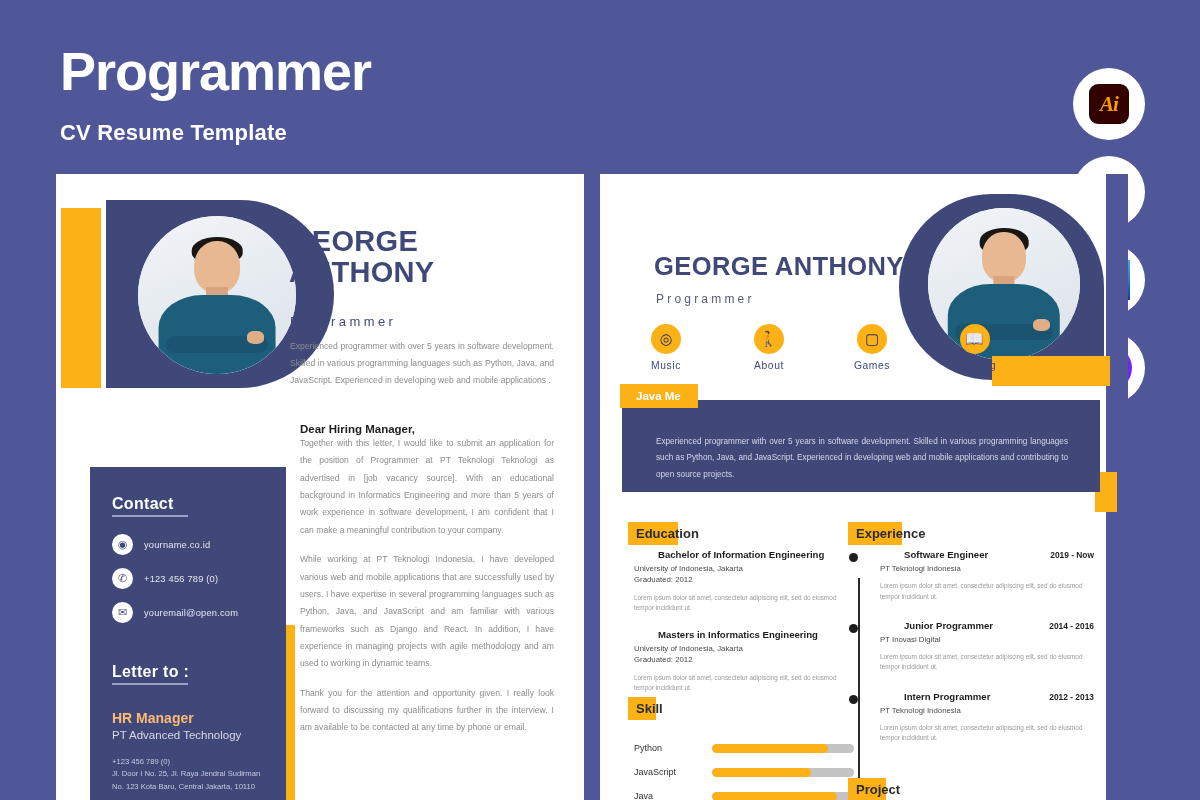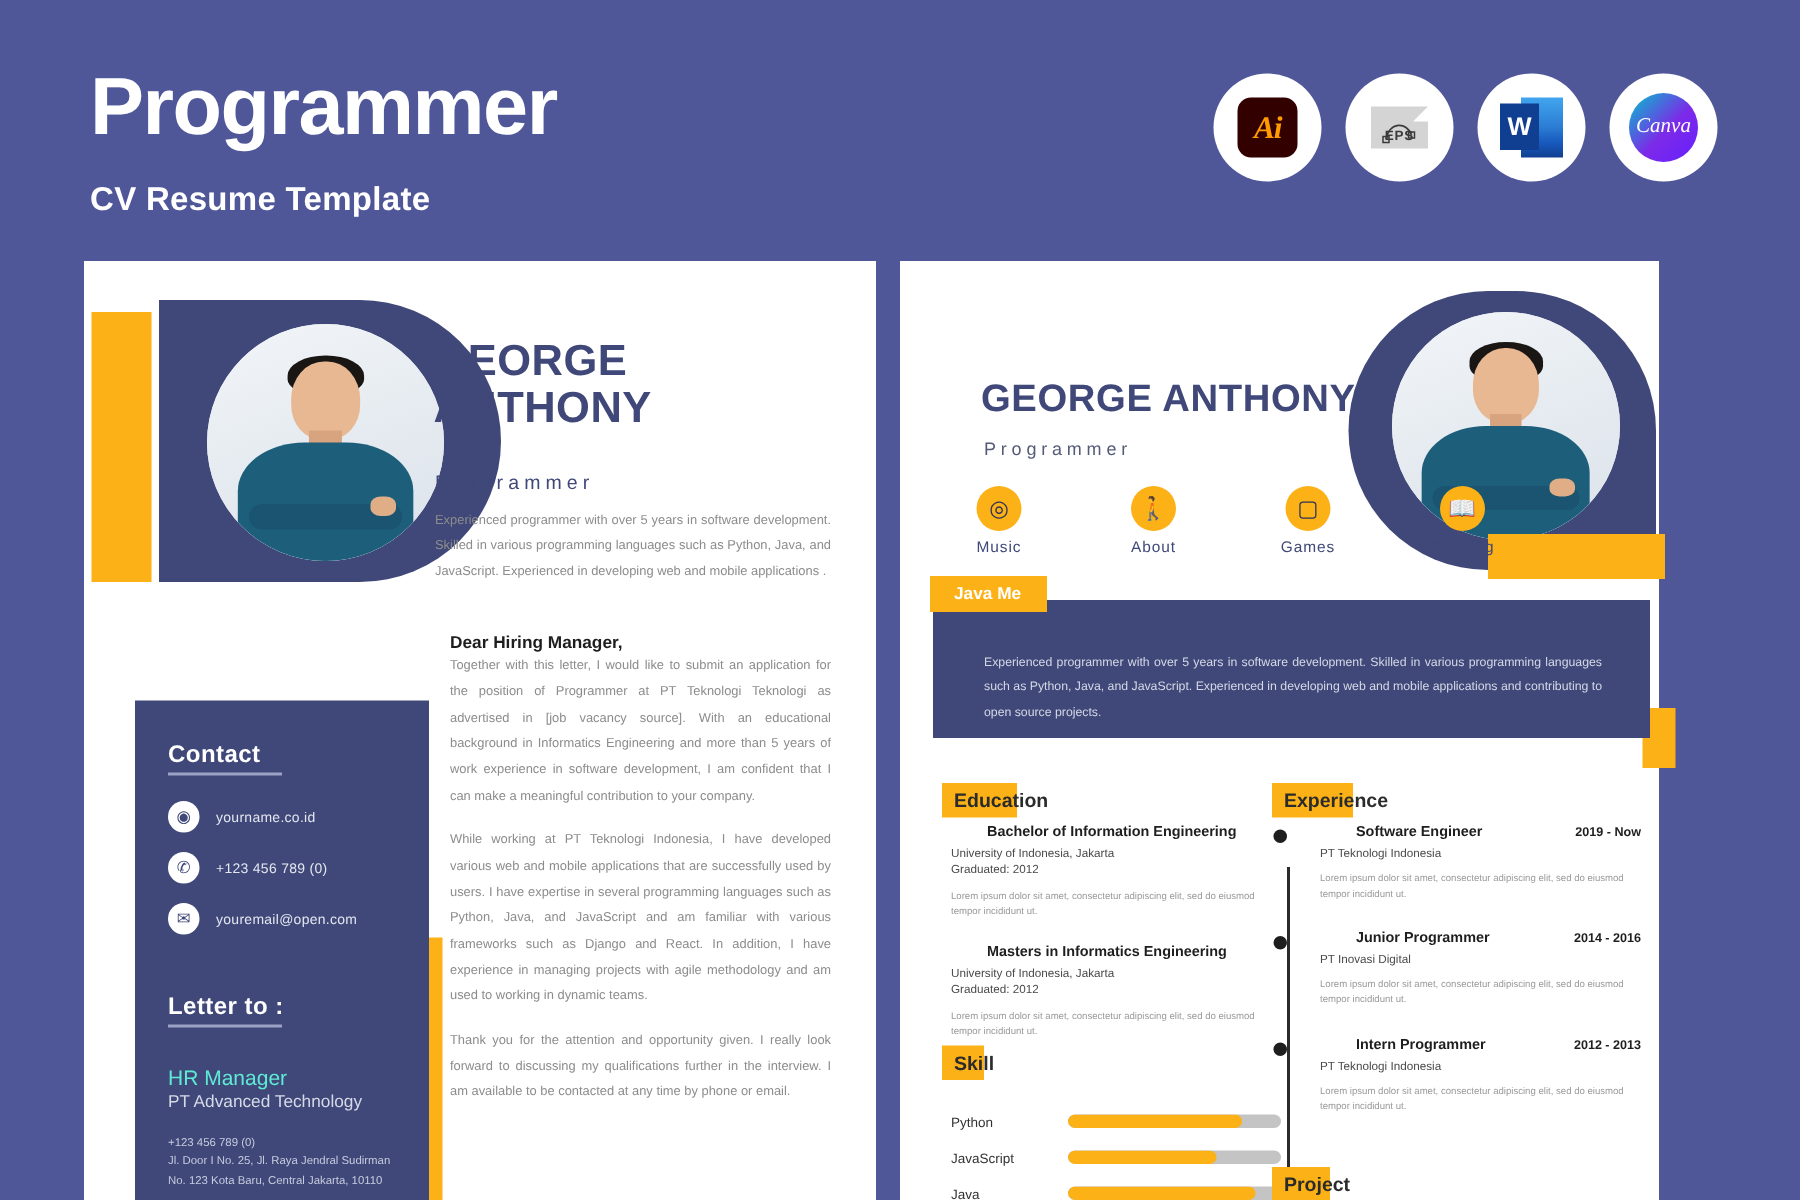--- a/index.html
+++ b/index.html
@@ -14,21 +14,21 @@
   .hdr-title {
     position:absolute; left:60px; top:44px;
     font-size:54px; font-weight:bold; color:#ffffff;
     letter-spacing:-1px; line-height:1;
   }
   .hdr-sub {
     position:absolute; left:60px; top:120px;
     font-size:22px; font-weight:bold; color:#ffffff;
     letter-spacing:0.2px;
   }
-  .badges { position:absolute; right:55px; top:49px; display:flex; gap:16px; }
+  .badges { position:absolute; right:55px; top:68px; display:flex; gap:16px;flex-direction:column; }
   .badge {
     width:72px; height:72px; border-radius:50%;
     background:#ffffff; display:flex; align-items:center;
     justify-content:center; position:relative;
   }
   .badge-ai {
     width:40px; height:40px; border-radius:9px;
     background:#330000; color:#FF9A00;
     font-size:21px; font-weight:bold; font-style:italic;
     display:flex; align-items:center; justify-content:center;
@@ -108,21 +108,21 @@
     padding-bottom:2px; display:inline-block;
   }
   .sb-rule{ width:76px; height:2px; background:#9BA2C4; margin-bottom:17px; }
   .sb-row{ display:flex; align-items:center; gap:11px; margin-bottom:13px; }
   .sb-ic{
     width:21px; height:21px; border-radius:50%; background:#fff;
     color:#3F4878; font-size:11px; display:flex;
     align-items:center; justify-content:center; flex:0 0 auto;
   }
   .sb-tx{ color:#E4E6F0; font-size:9.3px; letter-spacing:0.2px; }
-  .sb-strong{ color:#5eead4; font-size:14px; font-weight:normal; margin-bottom:3px; }
+  .sb-strong{ color:#fdba74; font-size:14px; font-weight:bold; margin-bottom:3px; }
   .sb-co{ color:#D6D9E8; font-size:11.5px; margin-bottom:15px; }
   .sb-small{ color:#C7CBDF; font-size:7.6px; line-height:1.62; }
 
   .l-body{ position:absolute; left:244px; top:249px; width:254px; }
   .l-greet{ font-size:11.5px; font-weight:bold; color:#1E1E1E; }
   .l-para{ font-size:8.6px; line-height:2.02; color:#8C8C8C; text-align:justify; margin-bottom:12px; }
 
   
   .r-navyblob{
     position:absolute; right:24px; top:20px; width:205px; height:186px;
@@ -181,21 +181,21 @@
   .tl{ position:absolute; left:258px; top:404px; width:2px; height:330px; background:#2B2B2B; }
   .ex-item{ position:relative; padding-left:26px; margin-bottom:18px; }
   .ex-dot{
     position:absolute; left:-5px; top:4px; width:9px; height:9px;
     border-radius:50%; background:#1E1E1E;
   }
   .ex-head{ display:flex; justify-content:space-between; align-items:baseline; }
   .ex-date{ font-size:8.4px; font-weight:bold; color:#1E1E1E; white-space:nowrap; }
 
   .skill-wrap{ position:absolute; left:34px; top:555px; width:220px; }
-  .sk-row{ display:flex; align-items:flex-start; margin-top:14px; }
+  .sk-row{ display:flex; align-items:flex-end; margin-top:14px; }
   .sk-lb{ width:78px; font-size:9px; color:#333; }
   .sk-track{ flex:1; height:9px; background:#C4C4C4; border-radius:5px; overflow:hidden; }
   .sk-fill{ height:100%; background:#FCB117; border-radius:5px; }
 
   
   .ph{ position:absolute; inset:0; background:linear-gradient(160deg,#F2F5F8 0%,#E3E9EF 60%,#DCE3EA 100%); }
   .ph-head{
     position:absolute; left:50%; top:16%; transform:translateX(-50%);
     width:29%; height:33%; background:#E8B893; border-radius:48% 48% 44% 44%;
   }

